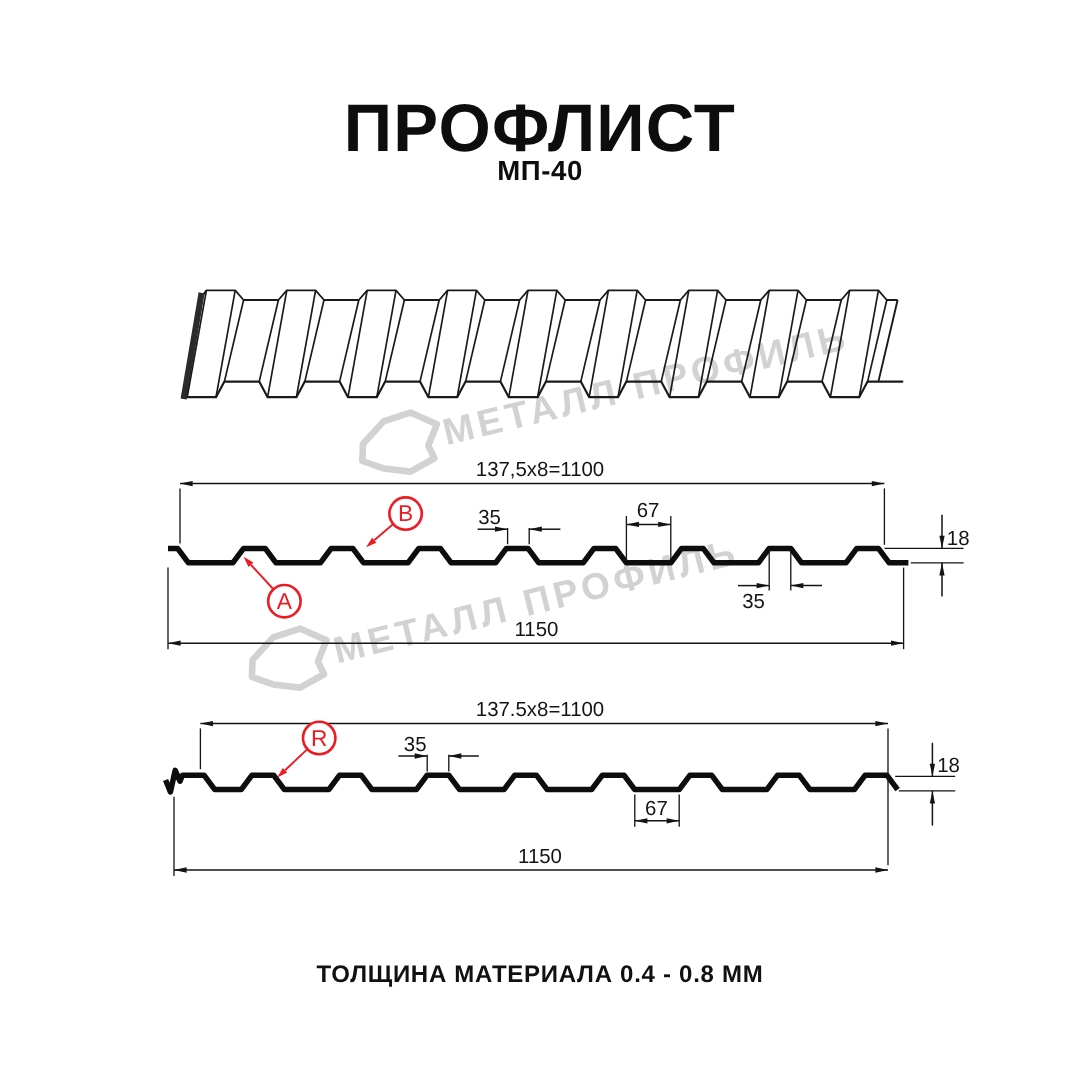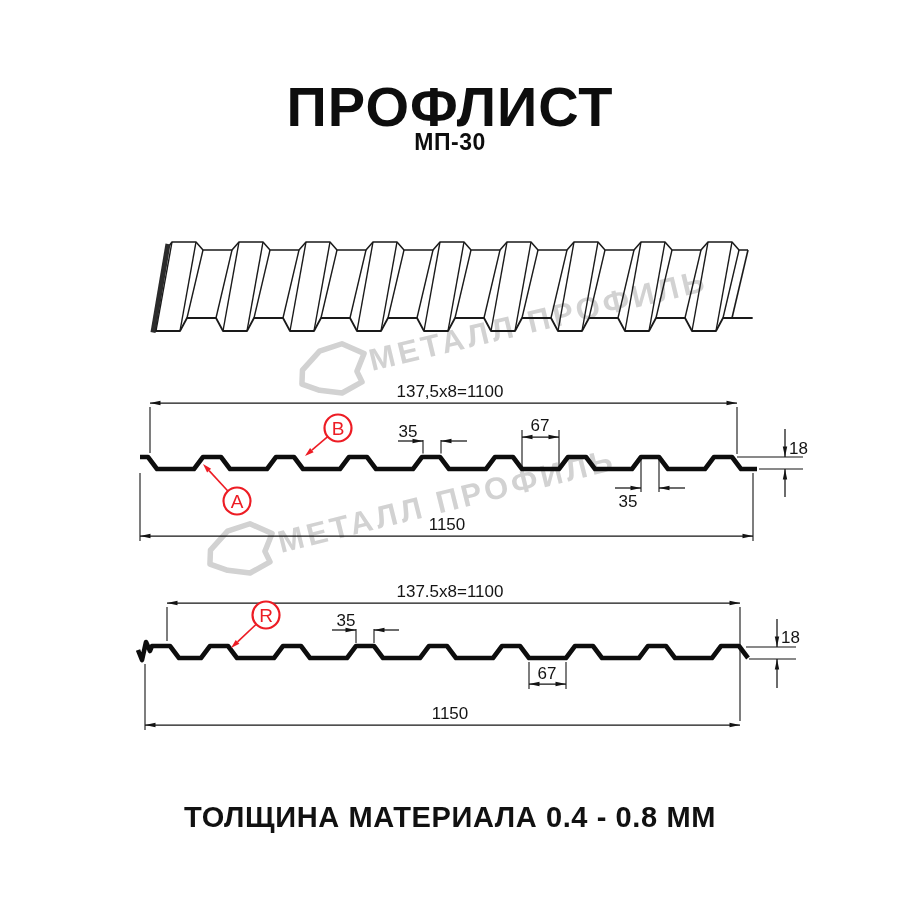--- a/index.html
+++ b/index.html
@@ -4,30 +4,30 @@
 <style>
   html,body{margin:0;padding:0;background:#ffffff;}
   body{width:900px;height:900px;position:relative;overflow:hidden;
        font-family:"Liberation Sans","DejaVu Sans",sans-serif;}
   .page{position:absolute;inset:0;background:#fff;}
   .title{position:absolute;top:74px;left:0;width:900px;text-align:center;
          font-size:56px;font-weight:700;letter-spacing:1px;color:#0d0d0d;}
   .subtitle{position:absolute;top:129px;left:0;width:900px;text-align:center;
          font-size:23px;font-weight:600;letter-spacing:.5px;color:#0d0d0d;}
   .footnote{position:absolute;top:801px;left:0;width:900px;text-align:center;
-         font-size:29px;font-weight:600;letter-spacing:.6px;color:#111;}
+         font-size:20px;font-weight:600;letter-spacing:.6px;color:#111;}
   #diagram{position:absolute;top:0;left:0;width:900px;height:900px;}
   #diagram svg{display:block;}
 </style>
 </head>
 <body>
 
 <div class="page">
   <div class="title">ПРОФЛИСТ</div>
-  <div class="subtitle">МП-30</div>
+  <div class="subtitle">МП-40</div>
   <div id="diagram">
       <svg width="900" height="900" viewBox="0 0 900 900" xmlns="http://www.w3.org/2000/svg">
         <g>
       <path d="M 8 24 L 27 7 L 50 2 L 71 14 L 62 31 L 66 42 L 45 51 L 23 46 L 6 38 Z" transform="translate(292,347) rotate(-6)" fill="none" stroke="#d2d2d2" stroke-width="5.5" stroke-linejoin="round"></path>
       <text transform="translate(372,371) rotate(-13.5)" font-size="31" font-weight="bold" letter-spacing="3.5" fill="#d2d2d2" font-family="Liberation Sans, DejaVu Sans, sans-serif">МЕТАЛЛ ПРОФИЛЬ</text>
         </g>
         <g>
       <path d="M 8 24 L 27 7 L 50 2 L 71 14 L 62 31 L 66 42 L 45 51 L 23 46 L 6 38 Z" transform="translate(200,527) rotate(-6)" fill="none" stroke="#d2d2d2" stroke-width="5.5" stroke-linejoin="round"></path>
       <text transform="translate(281,553) rotate(-14)" font-size="31" font-weight="bold" letter-spacing="3.5" fill="#d2d2d2" font-family="Liberation Sans, DejaVu Sans, sans-serif">МЕТАЛЛ ПРОФИЛЬ</text>
         </g>

